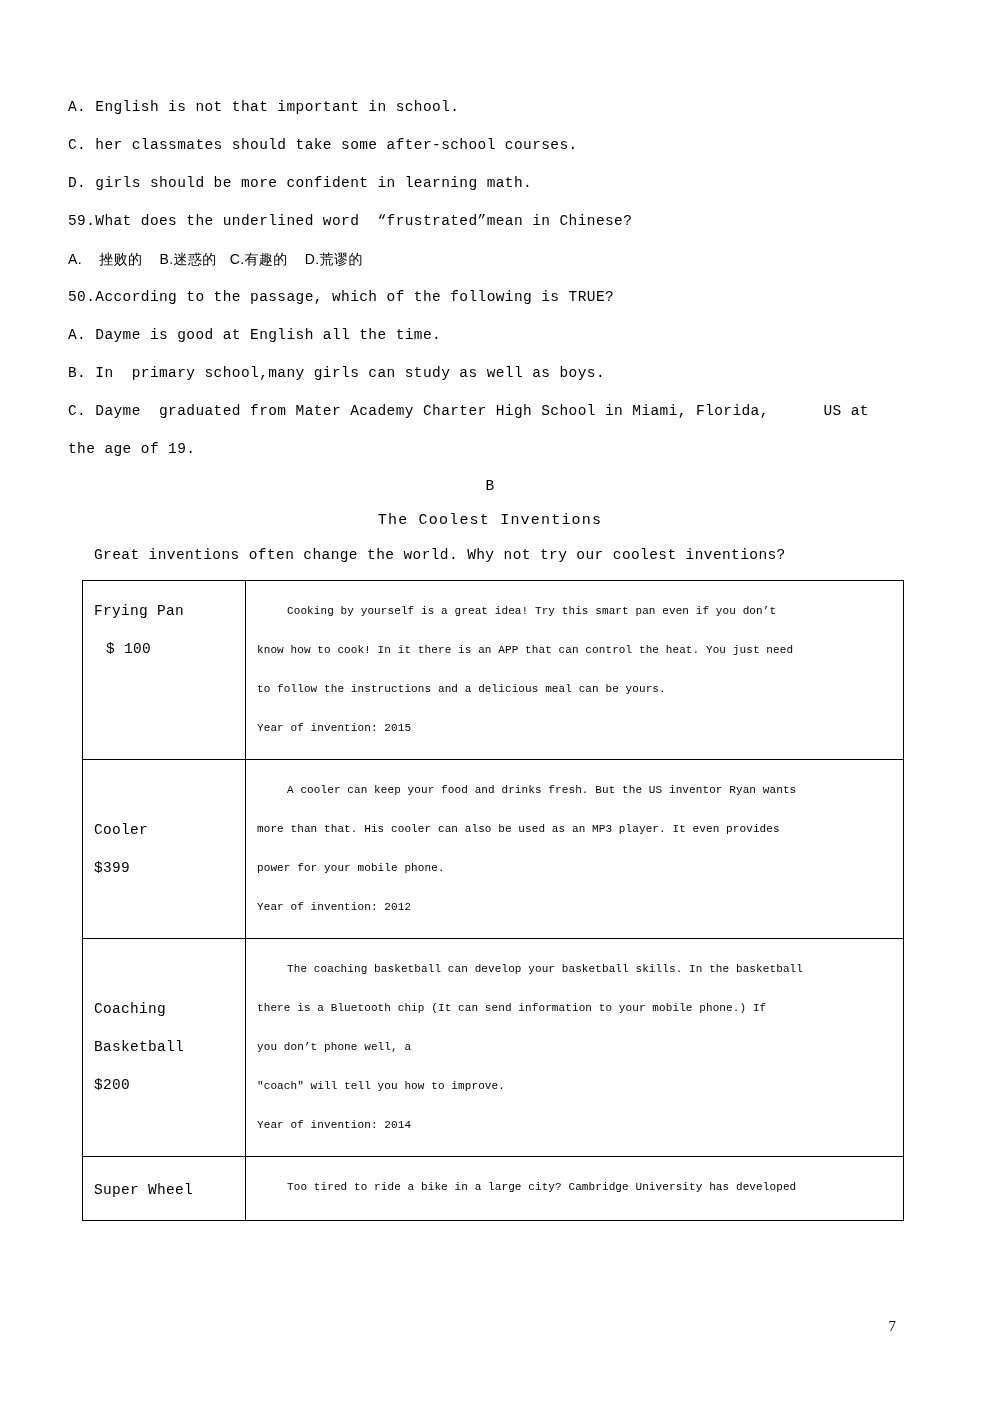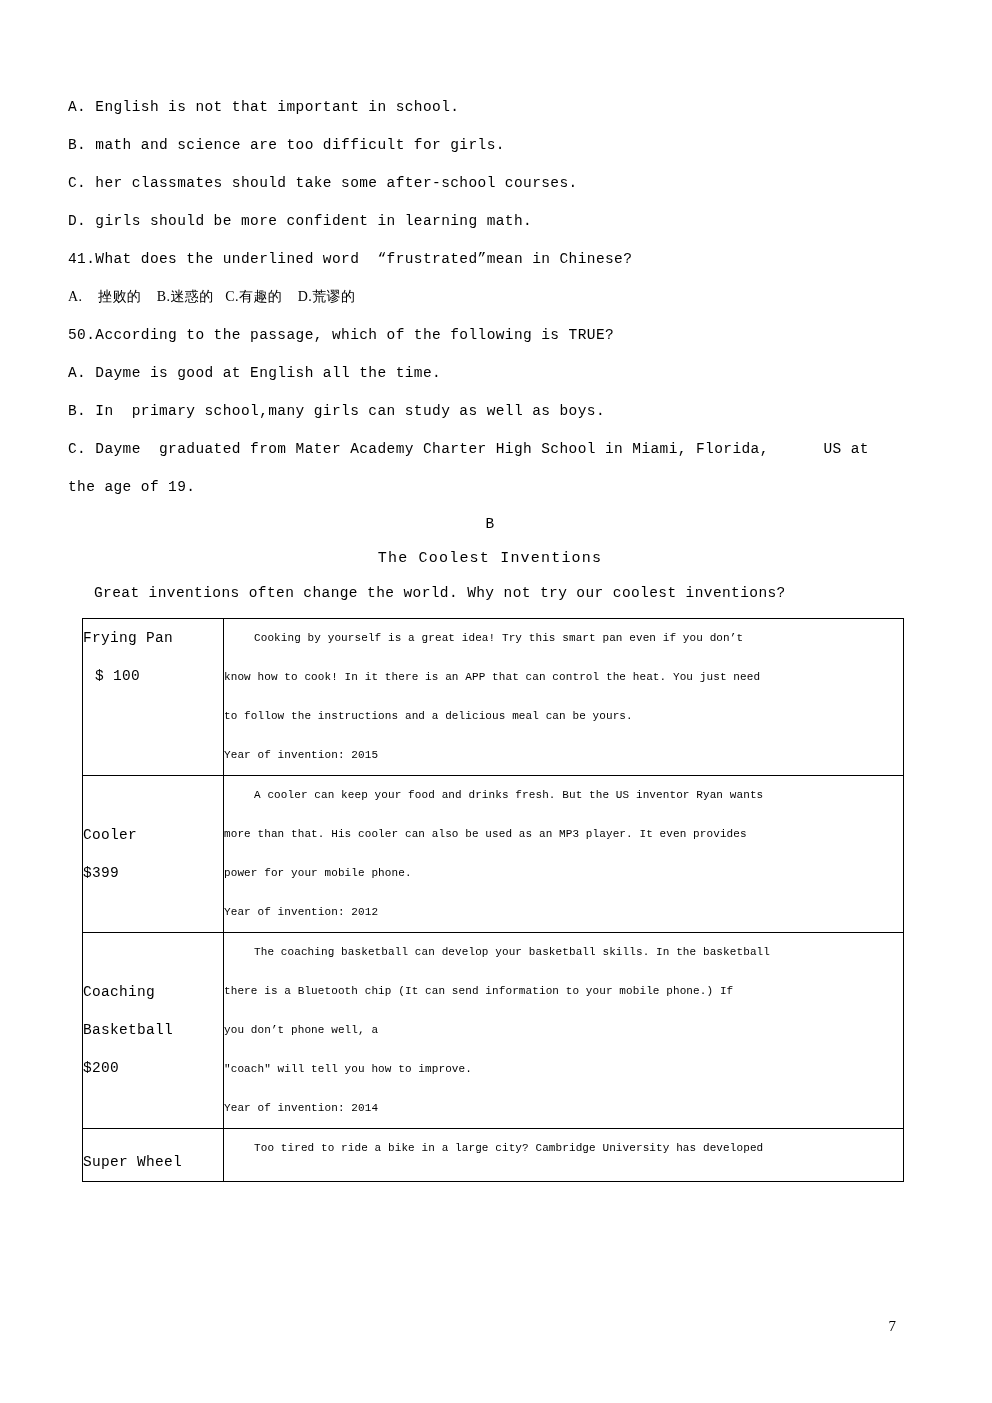--- a/index.html
+++ b/index.html
@@ -21,21 +21,21 @@
     box-sizing: border-box;
     padding: 88px 80px 0 68px;
   }
   .q-line {
     font-size: 14.5px;
     line-height: 38px;
     white-space: pre;
     letter-spacing: 0.4px;
   }
   .cn {
-    font-family: Liberation Serif, serif;
+    font-family: Liberation Sans, sans-serif;
     font-size: 14px;
   }
   .section-letter {
     font-size: 14.5px;
     line-height: 36px;
     text-align: center;
     letter-spacing: 0.4px;
   }
   .passage-title {
     font-size: 15px;
@@ -53,21 +53,21 @@
   table.inventions {
     border-collapse: collapse;
     width: 822px;
     margin-top: 8px;
     margin-left: 14px;
     table-layout: fixed;
   }
   table.inventions td {
     border: 1px solid #000000;
     vertical-align: top;
-    padding: 0;
+    padding: 11px;
   }
   td.name-cell {
     width: 140px;
     padding: 18px 12px 12px 12px;
   }
   td.desc-cell {
     padding: 14px 10px 12px 10px;
   }
   .name-line {
     font-size: 14.5px;
@@ -94,24 +94,23 @@
     font-size: 15px;
     font-family: "Liberation Serif", serif;
   }
 </style>
 </head>
 <body>
 
 <div class="page">
 
   <div class="q-line">A. English is not that important in school.</div>
-  <div class="q-line">B. math and science are too difficult for girls.</div>
   <div class="q-line">C. her classmates should take some after-school courses.</div>
   <div class="q-line">D. girls should be more confident in learning math.</div>
-  <div class="q-line">41.What does the underlined word  “frustrated”mean in Chinese?</div>
+  <div class="q-line">59.What does the underlined word  “frustrated”mean in Chinese?</div>
   <div class="q-line cn">A.    挫败的    B.迷惑的   C.有趣的    D.荒谬的</div>
   <div class="q-line">50.According to the passage, which of the following is TRUE?</div>
   <div class="q-line">A. Dayme is good at English all the time.</div>
   <div class="q-line">B. In  primary school,many girls can study as well as boys.</div>
   <div class="q-line">C. Dayme  graduated from Mater Academy Charter High School in Miami, Florida,      US at</div>
   <div class="q-line">the age of 19.</div>
 
   <div class="section-letter">B</div>
   <div class="passage-title">The Coolest Inventions</div>
   <div class="lead">Great inventions often change the world. Why not try our coolest inventions?</div>

